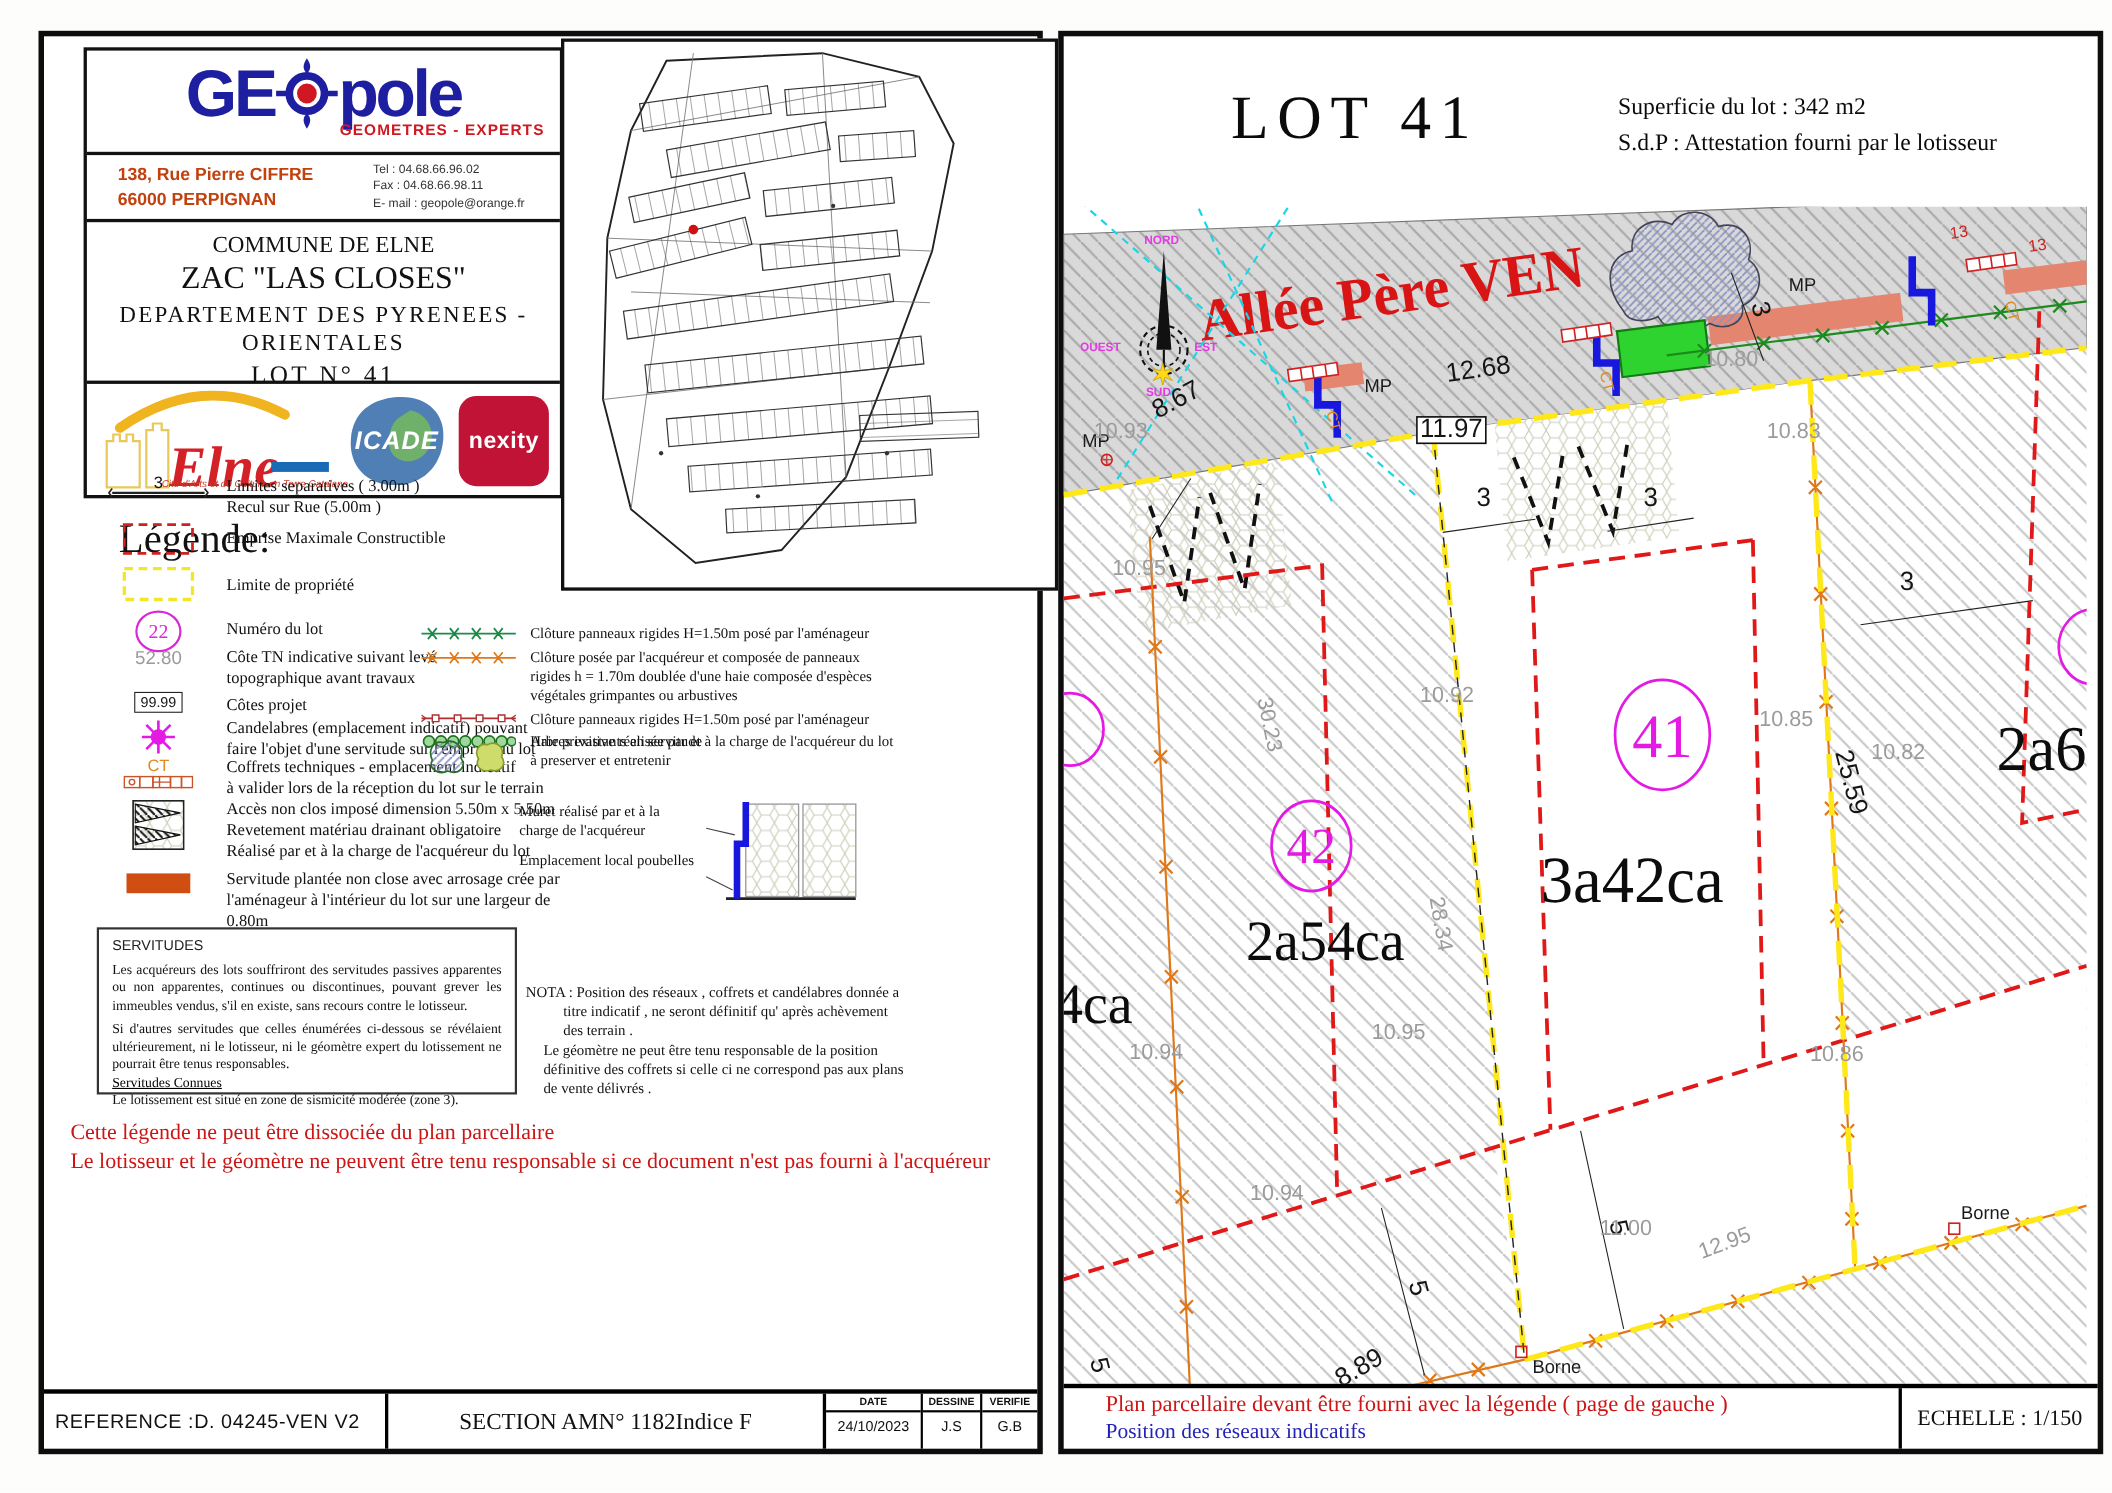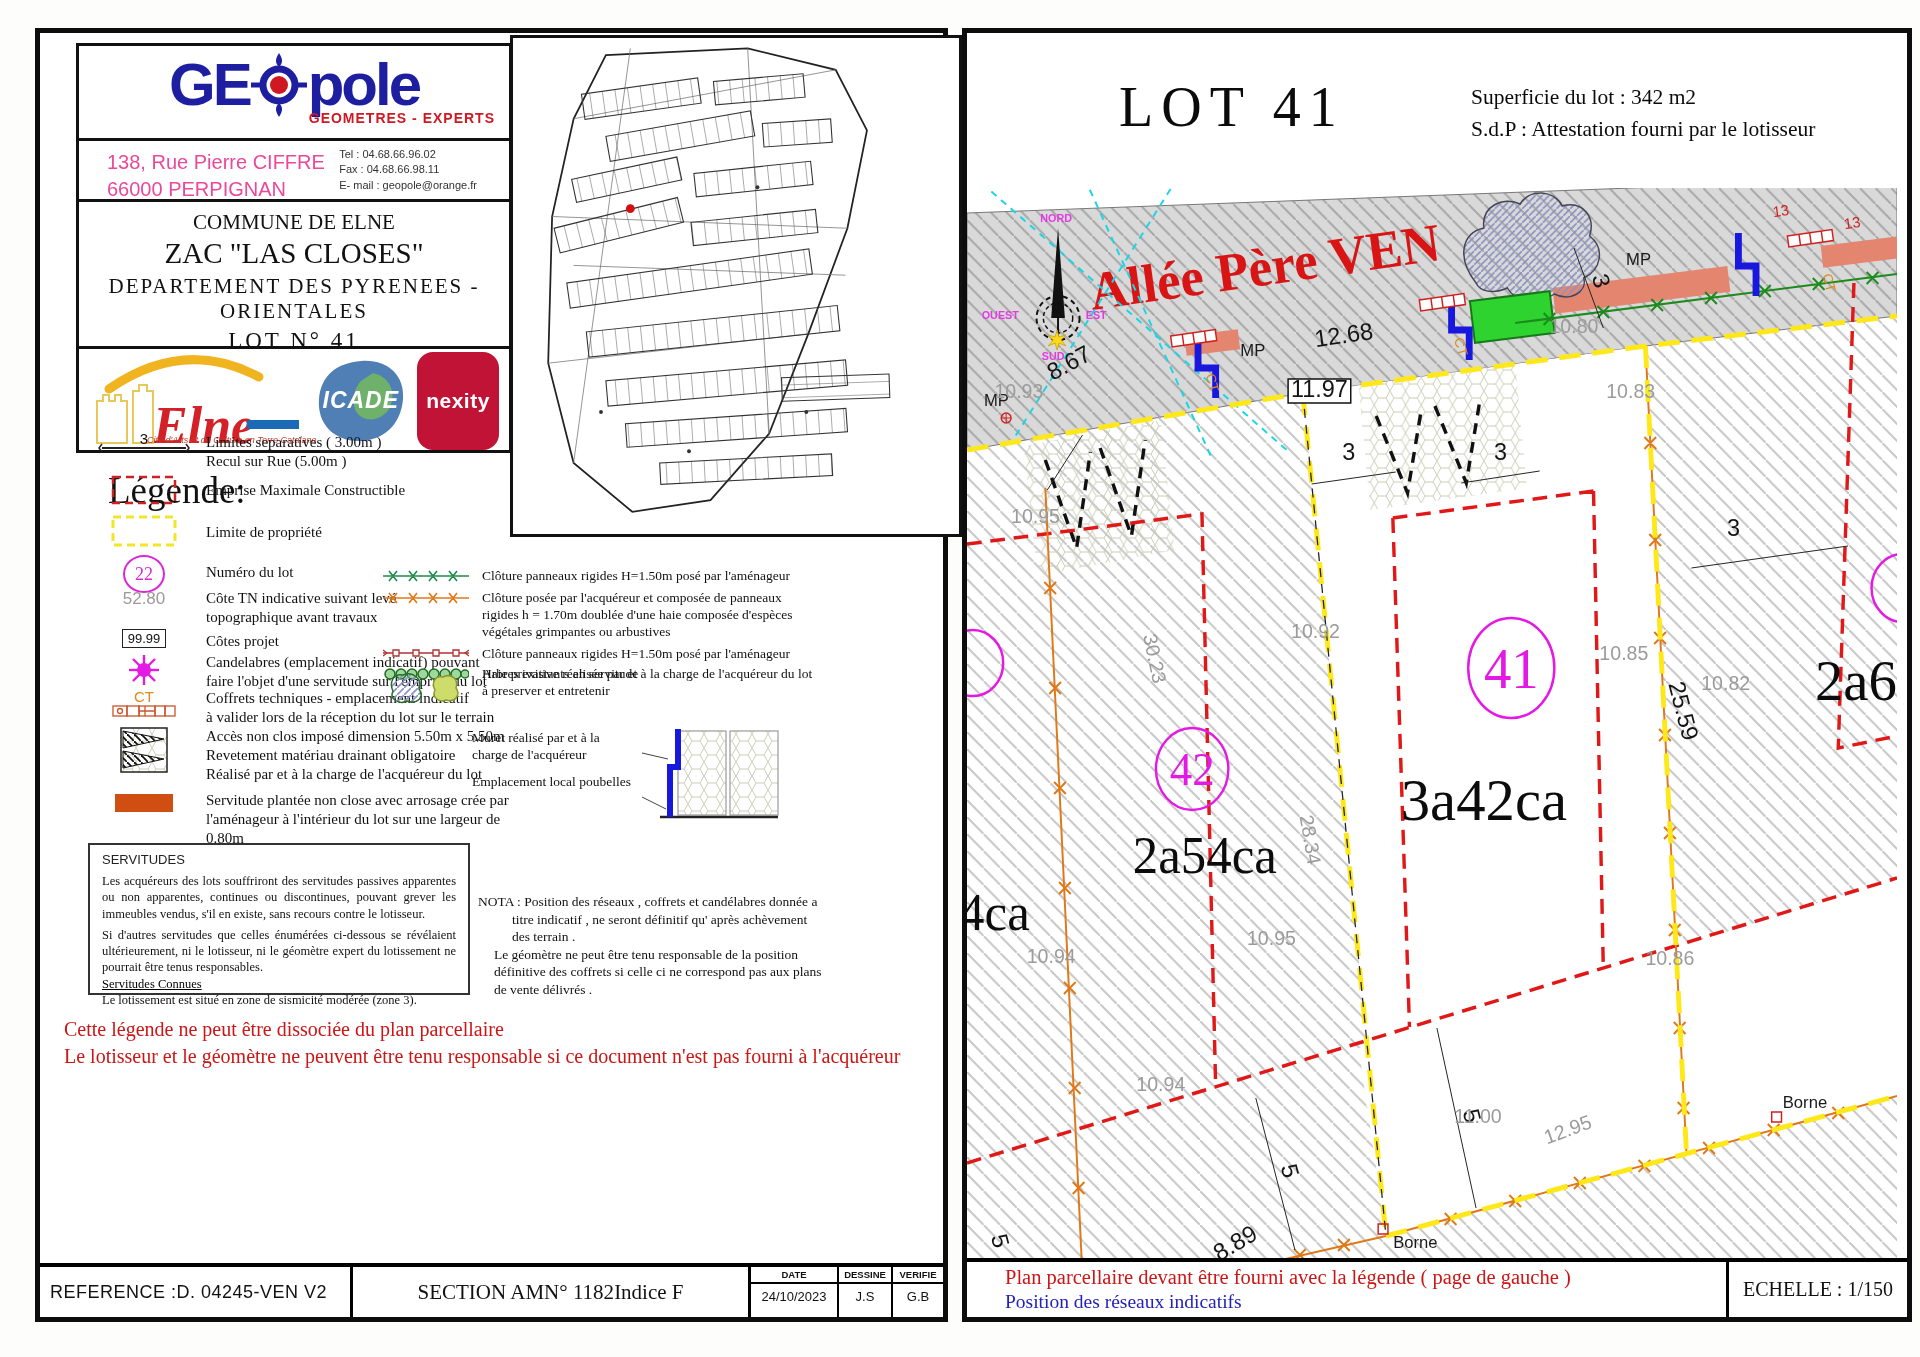--- a/index.html
+++ b/index.html
@@ -10,35 +10,35 @@
   #pageR{left:962px;width:940px;}
   .abs{position:absolute;margin-left:20px;}
   
   #infoBox{left:16px;top:10px;width:430px;height:404px;border:3px solid #111;}
   .sect{border-bottom:3px solid #111;position:relative;}
   #logoRow{height:92px;}
   .geotxt{font-weight:bold;font-size:60px;color:#1e1ea0;letter-spacing:-3px;line-height:1;}
   #geopole{display:flex;align-items:center;justify-content:center;padding-top:6px;}
   #geosub{text-align:right;color:#cf1822;font-weight:bold;font-size:14px;letter-spacing:1px;margin:-8px 14px 0 0;}
   #addrRow{height:58px;display:flex;}
-  #addrL{width:54%;padding:8px 0 0 28px;font-size:20px;line-height:1.35;color:#ec4899;}
+  #addrL{width:54%;padding:8px 0 0 28px;font-size:16px;line-height:1.35;color:#c2410c;font-weight:bold;}
   #addrR{flex:1;padding:6px 8px 0 0;font-size:11px;line-height:1.4;color:#333;text-align:left;}
   #locBlock{height:136px;text-align:center;font-family:"Liberation Serif",serif;color:#111;padding-top:8px;}
   #locBlock .l1{font-size:21px;}
   #locBlock .l2{font-size:29px;margin-top:2px;}
   #locBlock .l3{font-size:21px;letter-spacing:2px;margin-top:4px;}
   #locBlock .l4{font-size:23px;letter-spacing:3px;margin-top:4px;}
   #logosRow{height:104px;border-bottom:none;display:flex;align-items:center;justify-content:space-between;padding:0 10px;}
   #elneLogo{display:flex;align-items:flex-end;position:relative;width:215px;height:92px;}
   #elneTxt{font-family:"Liberation Serif",serif;font-style:italic;font-weight:bold;font-size:52px;color:#d42027;line-height:.8;}
   #elneTag{position:absolute;left:58px;bottom:2px;font-size:9px;color:#c43a2a;font-style:italic;white-space:nowrap;}
   #elneBar{position:absolute;left:158px;bottom:18px;width:52px;height:9px;background:#1a6ab5;}
   #icadeLogo{position:relative;width:96px;height:92px;}
   #icadeTxt{position:absolute;left:10px;top:32px;color:#fff;font-weight:bold;font-style:italic;font-size:23px;letter-spacing:1px;}
-  #nexityLogo{width:82px;height:98px;background:#c01335;border-radius:16px;display:flex;align-items:center;justify-content:center;}
+  #nexityLogo{width:82px;height:82px;background:#c01335;border-radius:16px;display:flex;align-items:center;justify-content:center;}
   #nexityTxt{color:#fff;font-weight:bold;font-size:21px;letter-spacing:.5px;}
   #mapBox{left:450px;top:2px;width:446px;height:496px;border:3px solid #111;background:#fff;}
   #legTitle{left:48px;top:436px;font-family:"Liberation Serif",serif;font-size:37px;color:#111;}
   .li{position:absolute;left:58px;width:430px;display:flex;gap:16px;align-items:flex-start;}
   .li .ic{width:92px;flex:none;display:flex;justify-content:center;align-items:center;}
   .li .tx{font-family:"Liberation Serif",serif;font-size:15px;line-height:1.28;color:#111;}
   .liR{position:absolute;left:342px;width:575px;display:flex;gap:12px;align-items:flex-start;}
   .liR .ic{width:88px;flex:none;display:flex;justify-content:center;align-items:center;padding-top:2px;}
   .liR .tx{font-family:"Liberation Serif",serif;font-size:13.5px;line-height:1.26;color:#111;}
   .tnNum{color:#9a9a9a;font-size:17px;}

